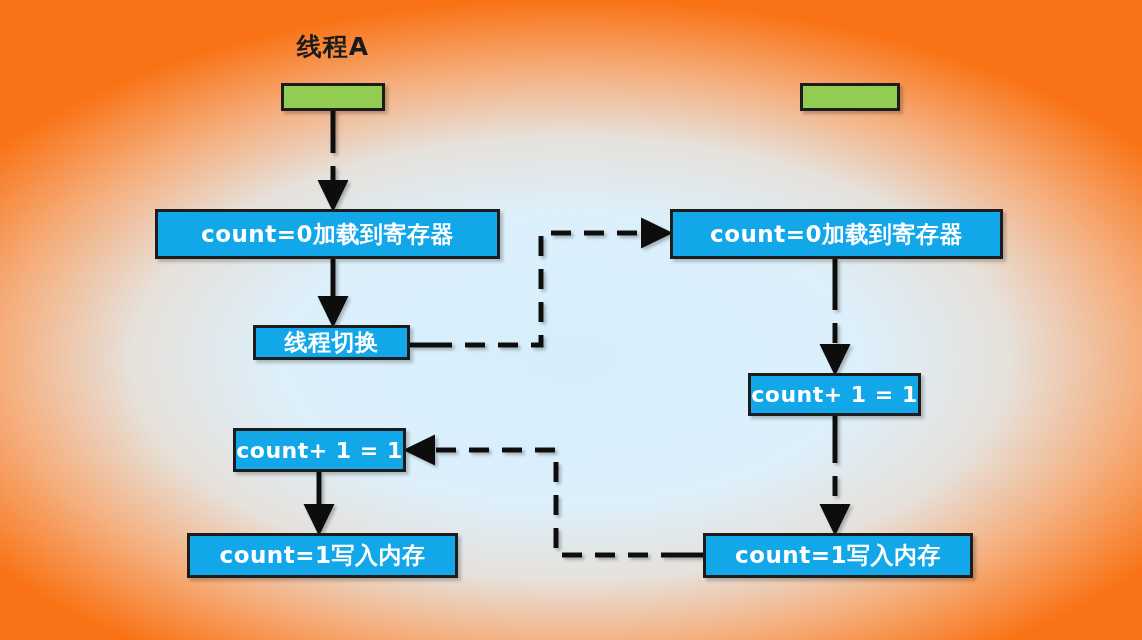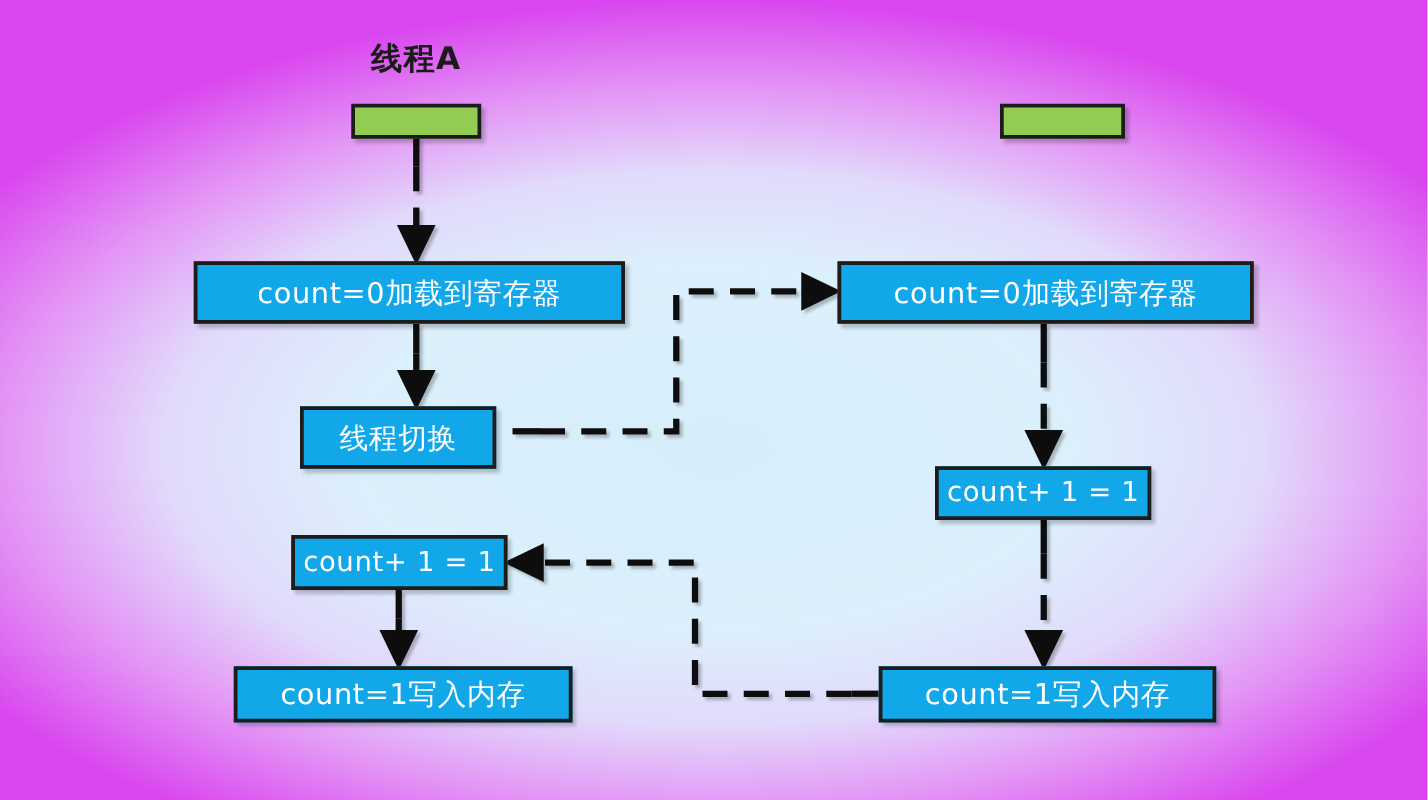--- a/index.html
+++ b/index.html
@@ -8,21 +8,21 @@
     background: #ffffff;
   }
   body {
     font-family: "DejaVu Sans", sans-serif;
   }
   #canvas {
     position: relative;
     width: 1142px;
     height: 640px;
     overflow: hidden;
-    background: #d946ef;
+    background: #f97316;
   }
   
   #bg-glow {
     position: absolute;
     left: 0; top: 0;
     width: 1142px;
     height: 640px;
     background:
       radial-gradient(ellipse 62% 56% at 50% 56%,
          #d6eefb 0%,
@@ -55,21 +55,21 @@
     border: 3px solid #1c1c1c;
     box-shadow: 3px 3px 3px rgba(0,0,0,0.22);
   }
   .node.green {
     background: #92cc52;
   }
   .node.blue {
     background: #11a7e8;
     color: #ffffff;
     font-size: 23px;
-    font-weight: 400;
+    font-weight: 700;
     letter-spacing: 0.5px;
     white-space: nowrap;
     font-family: "DejaVu Sans", sans-serif;
   }
   .node.blue.small {
     font-size: 22px;
   }
 </style>
 </head>
 <body>
@@ -113,21 +113,21 @@
     </g>
   </svg>
 
   <div class="thread-title" style="left:258px; top:30px; width:150px;">线程A</div>
 
 
   <div class="node green" style="left:281px; top:83px; width:104px; height:28px;"></div>
 
   <div class="node blue" style="left:155px; top:209px; width:345px; height:50px;">count=0加载到寄存器</div>
 
-  <div class="node blue" style="left:240px; top:325px; width:157px; height:50px;">线程切换</div>
+  <div class="node blue" style="left:253px; top:325px; width:157px; height:35px;">线程切换</div>
 
   <div class="node blue small" style="left:233px; top:428px; width:173px; height:44px;">count+ 1 = 1</div>
 
   <div class="node blue" style="left:187px; top:533px; width:271px; height:45px;">count=1写入内存</div>
 
   <div class="node green" style="left:800px; top:83px; width:100px; height:28px;"></div>
 
   <div class="node blue" style="left:670px; top:209px; width:333px; height:50px;">count=0加载到寄存器</div>
 
   <div class="node blue small" style="left:748px; top:373px; width:173px; height:43px;">count+ 1 = 1</div>

